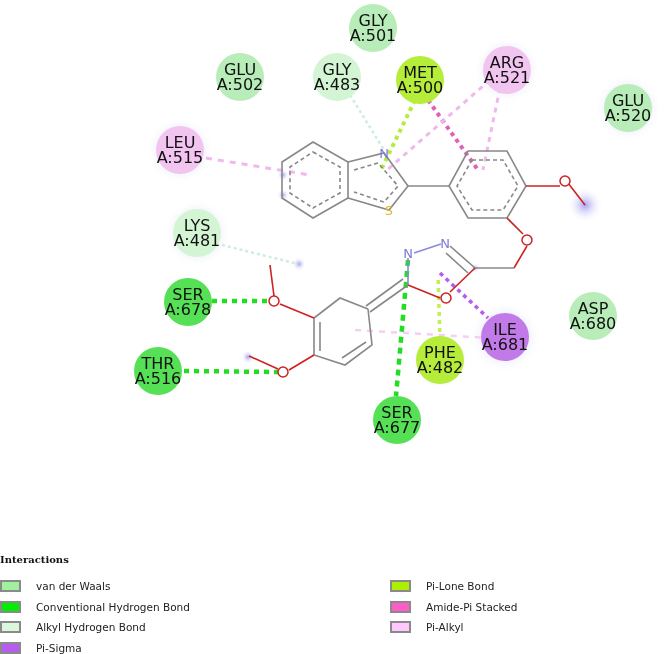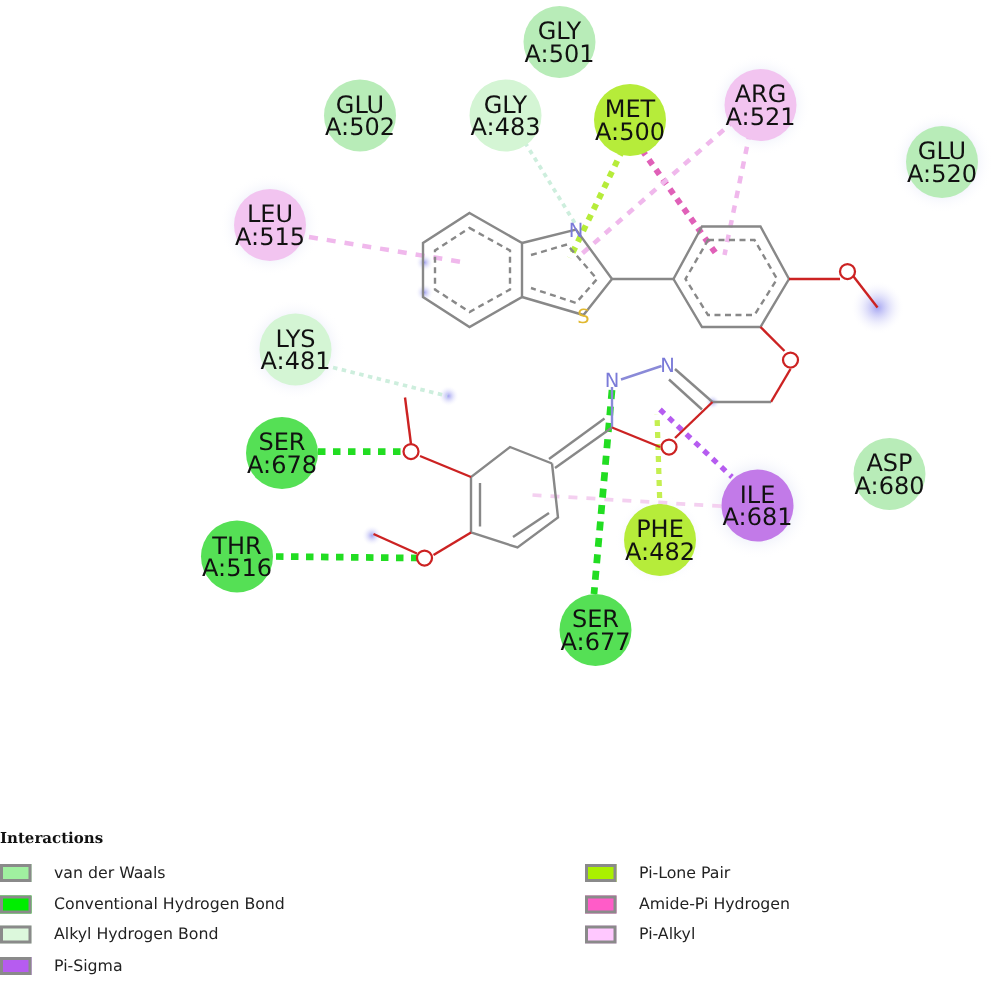--- a/index.html
+++ b/index.html
@@ -3,21 +3,21 @@
 <meta charset="utf-8">
 <style>
   html, body { margin:0; padding:0; background:#ffffff; }
   body { width:666px; height:654px; position:relative; overflow:hidden; font-family:"DejaVu Sans", sans-serif; }
   #diagram { position:absolute; left:0; top:0; width:666px; height:520px; }
   .res-label { font-family:"DejaVu Sans", sans-serif; font-size:16px; fill:#111; text-anchor:middle; }
   .atom { font-family:"DejaVu Sans", sans-serif; font-size:13px; text-anchor:middle; }
   #legend { position:absolute; left:0; top:554px; width:656px; height:100px; }
   #legend-title { position:absolute; left:0; top:0; font-family:"DejaVu Serif", serif; font-weight:bold; font-size:10px; color:#111; }
   .legend-col { position:absolute; top:22px; }
-  .legend-item { height:20.5px; display:flex; }
+  .legend-item { height:20.5px; display:flex; align-items:center; }
   .swatch { width:21px; height:12px; border:2px solid #8a8a8a; box-sizing:border-box; margin-right:15px; }
   .legend-label { font-family:"DejaVu Sans", sans-serif; font-size:10.5px; color:#222; }
 </style>
 </head>
 <body>
 
 <svg id="diagram" viewBox="0 0 666 520" xmlns="http://www.w3.org/2000/svg">
   <defs>
     <radialGradient id="blueGlow">
       <stop offset="0%" stop-color="#9a9af0" stop-opacity="0.9"></stop>
@@ -209,24 +209,24 @@
       <span class="legend-label">Alkyl Hydrogen Bond</span>
     </div>
     <div class="legend-item">
       <span class="swatch" style="background:#b65cf0"></span>
       <span class="legend-label">Pi-Sigma</span>
     </div>
   </div>
   <div class="legend-col" style="left:390px;">
     <div class="legend-item">
       <span class="swatch" style="background:#aaf000"></span>
-      <span class="legend-label">Pi-Lone Pair</span>
+      <span class="legend-label">Pi-Lone Bond</span>
     </div>
     <div class="legend-item">
       <span class="swatch" style="background:#ff5cc8"></span>
-      <span class="legend-label">Amide-Pi Hydrogen</span>
+      <span class="legend-label">Amide-Pi Stacked</span>
     </div>
     <div class="legend-item">
       <span class="swatch" style="background:#ffc8ff"></span>
       <span class="legend-label">Pi-Alkyl</span>
     </div>
   </div>
 </div>
 
 </body></html>

